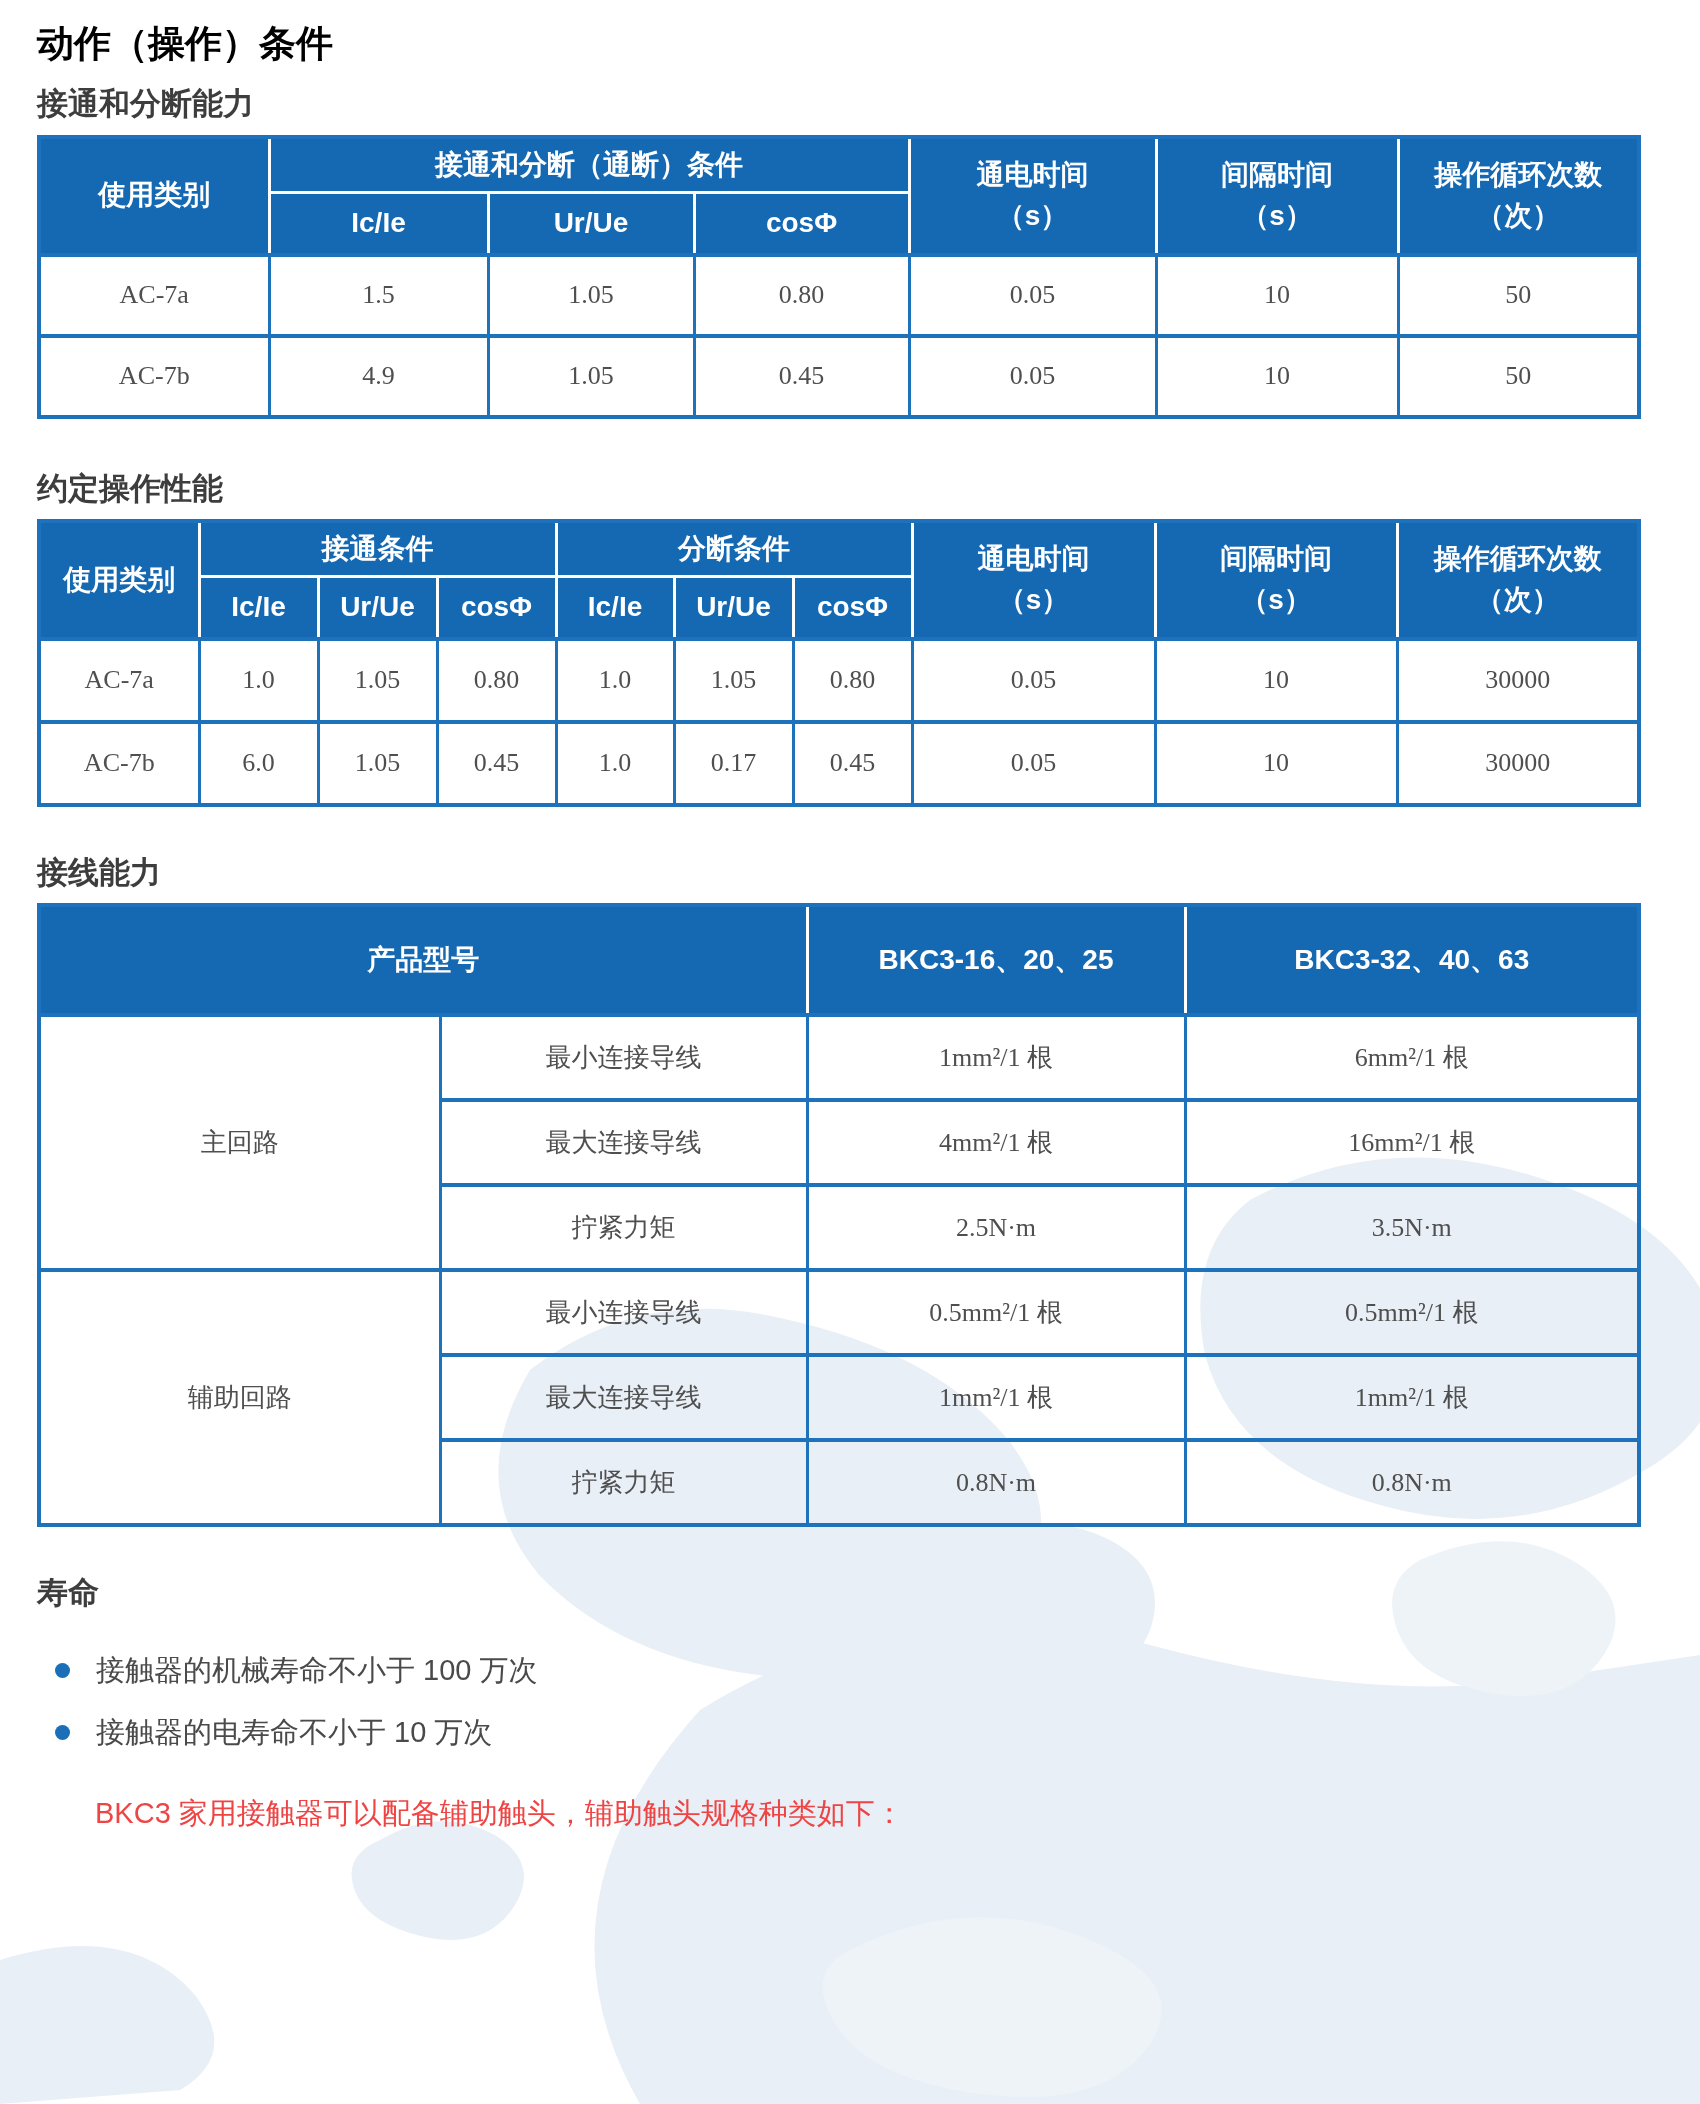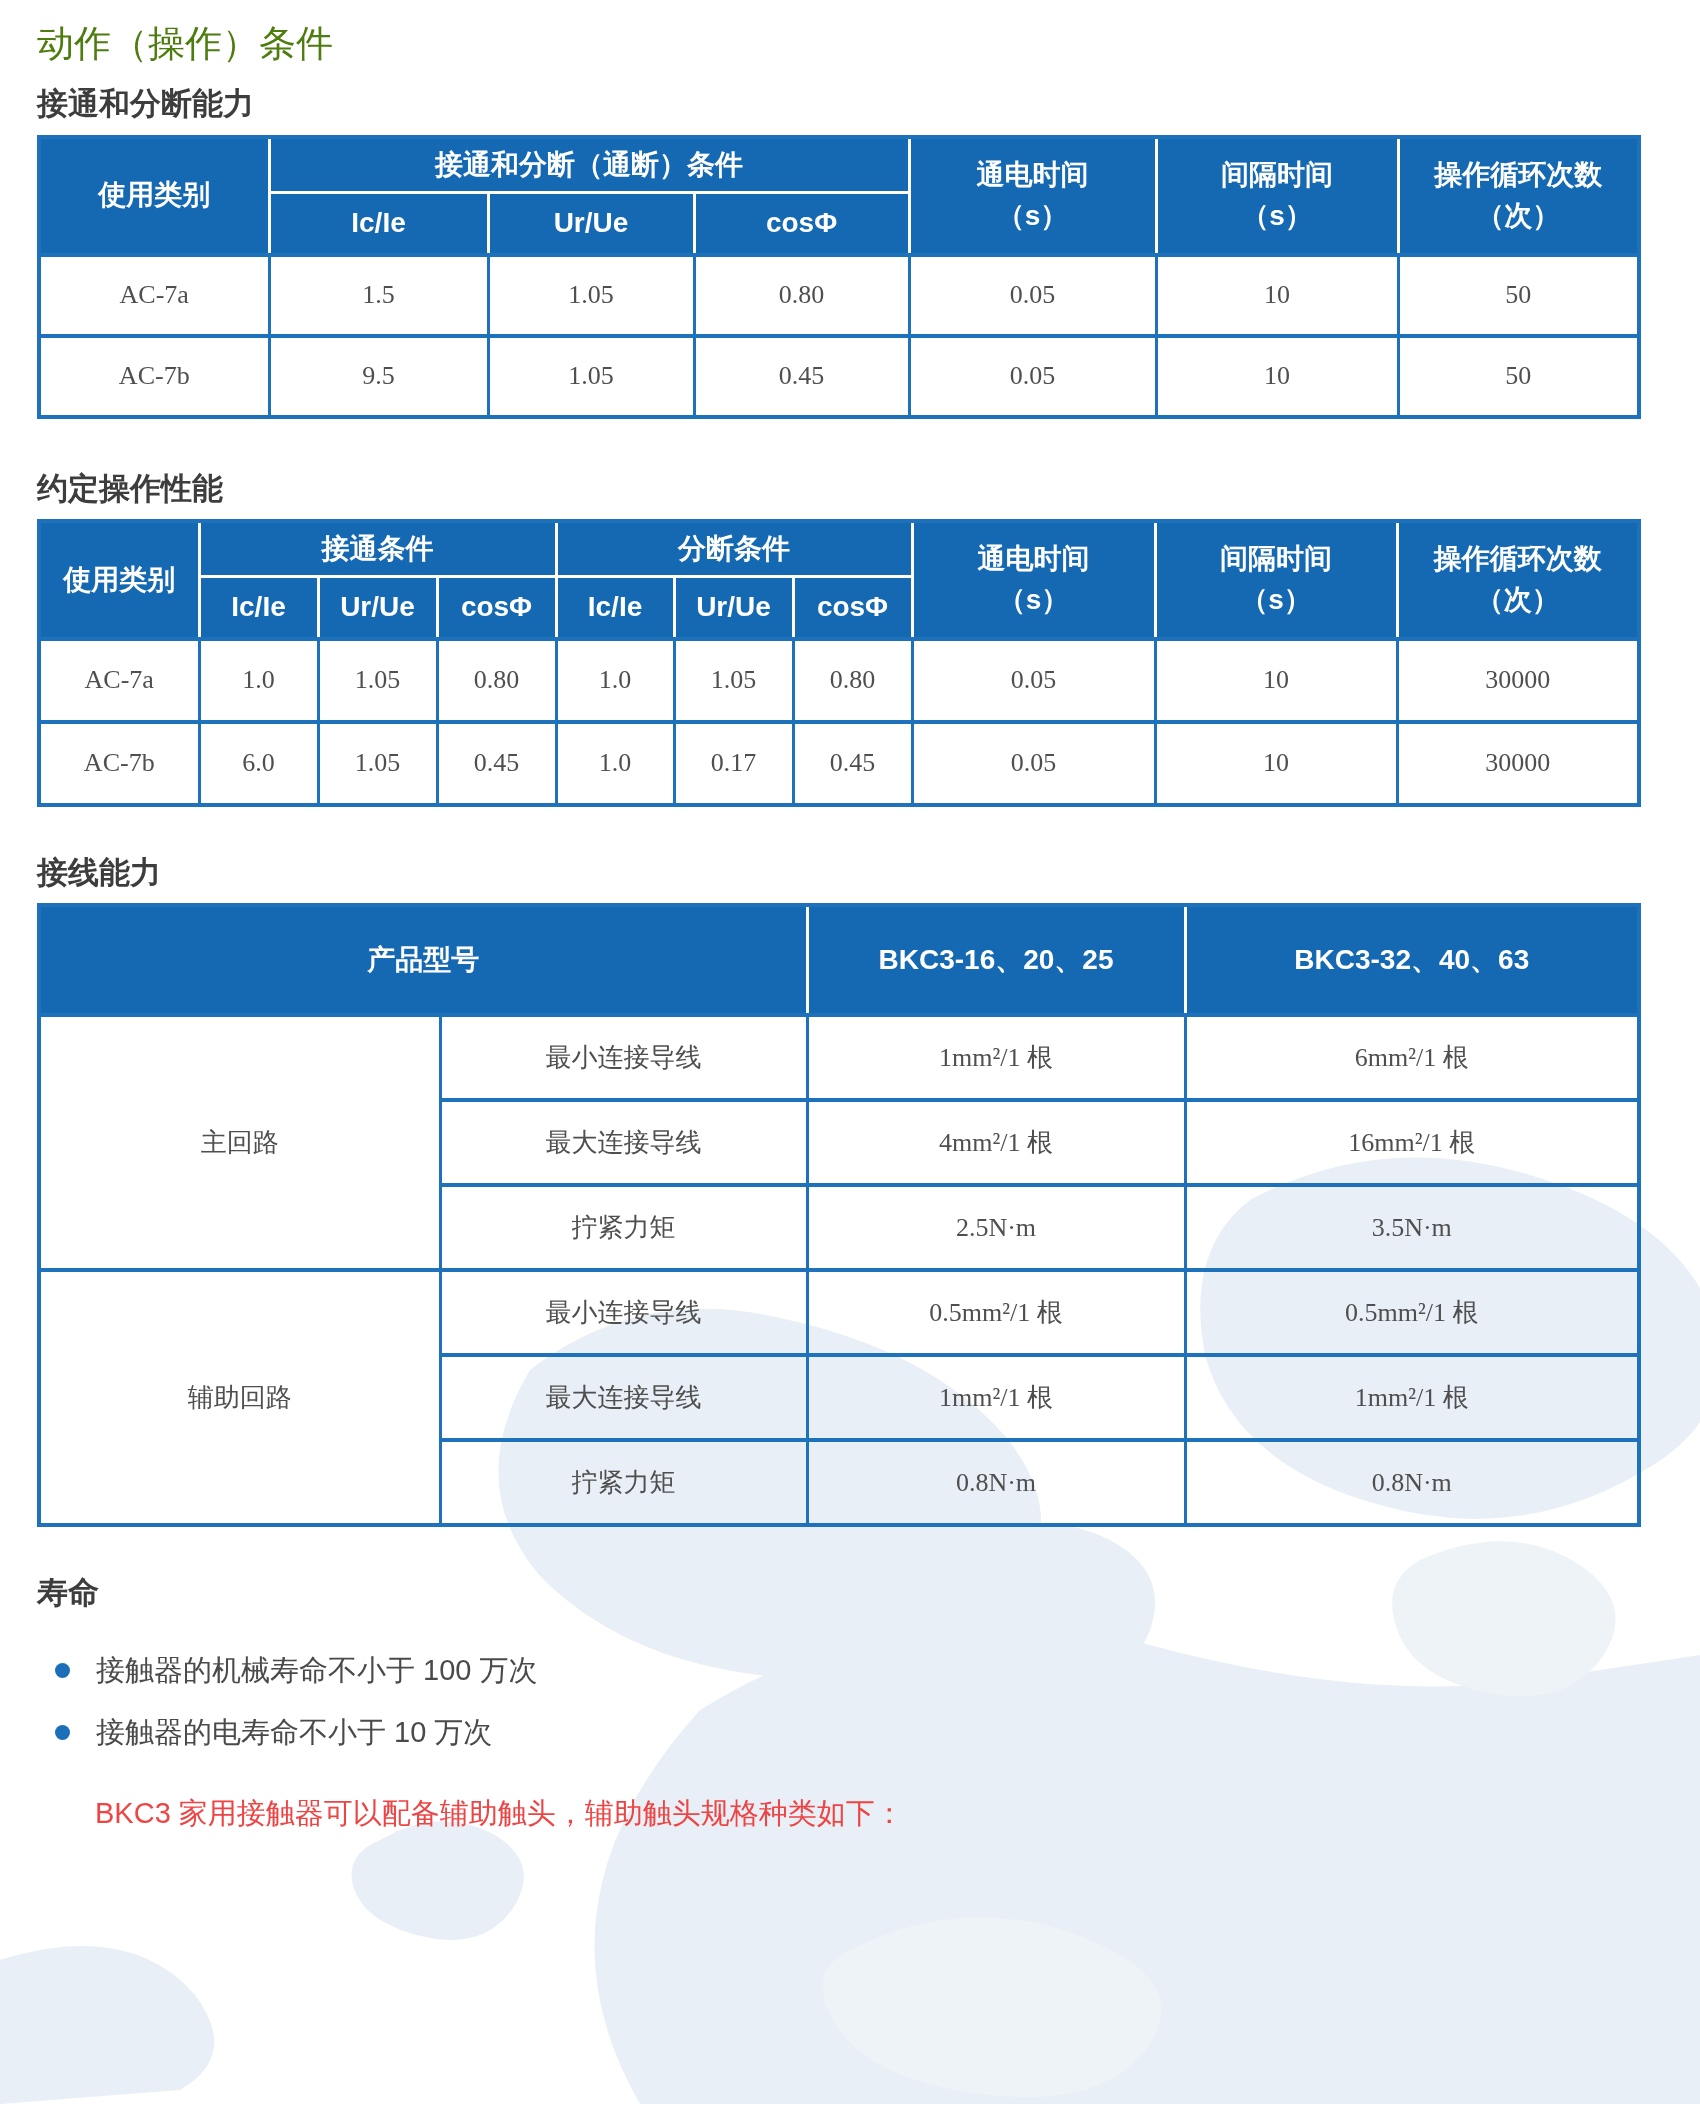--- a/index.html
+++ b/index.html
@@ -6,21 +6,21 @@
   body{
     width:1700px;height:2104px;
     background:#ffffff;
     font-family:"Liberation Sans","DejaVu Sans",sans-serif;
     position:relative;overflow:hidden;
   }
   .map-bg{position:absolute;left:0;top:0;width:1700px;height:2104px;z-index:0;}
   .content{position:relative;z-index:1;padding:16px 63px 0 37px;width:1600px;}
 
   .page-title{
-    font-size:37px;font-weight:normal;color:#4d7c0f;
+    font-size:37px;font-weight:bold;color:#000000;
     margin:6px 0 18px 0;line-height:1.2;
   }
   .intro{
     font-size:28px;color:#4a4a4a;line-height:2.0;
     text-indent:2em;text-align:justify;margin:0 0 28px 0;
   }
   .section-heading{
     font-size:31px;font-weight:bold;color:#3d3d3d;
     margin:6px 0 10px 0;line-height:1.3;
   }
@@ -121,21 +121,21 @@
         <td>AC-7a</td>
         <td>1.5</td>
         <td>1.05</td>
         <td>0.80</td>
         <td>0.05</td>
         <td>10</td>
         <td>50</td>
       </tr>
       <tr>
         <td>AC-7b</td>
-        <td>9.5</td>
+        <td>4.9</td>
         <td>1.05</td>
         <td>0.45</td>
         <td>0.05</td>
         <td>10</td>
         <td>50</td>
       </tr>
     </tbody>
   </table>
 
   <h2 class="section-heading mt-lg">约定操作性能</h2>

